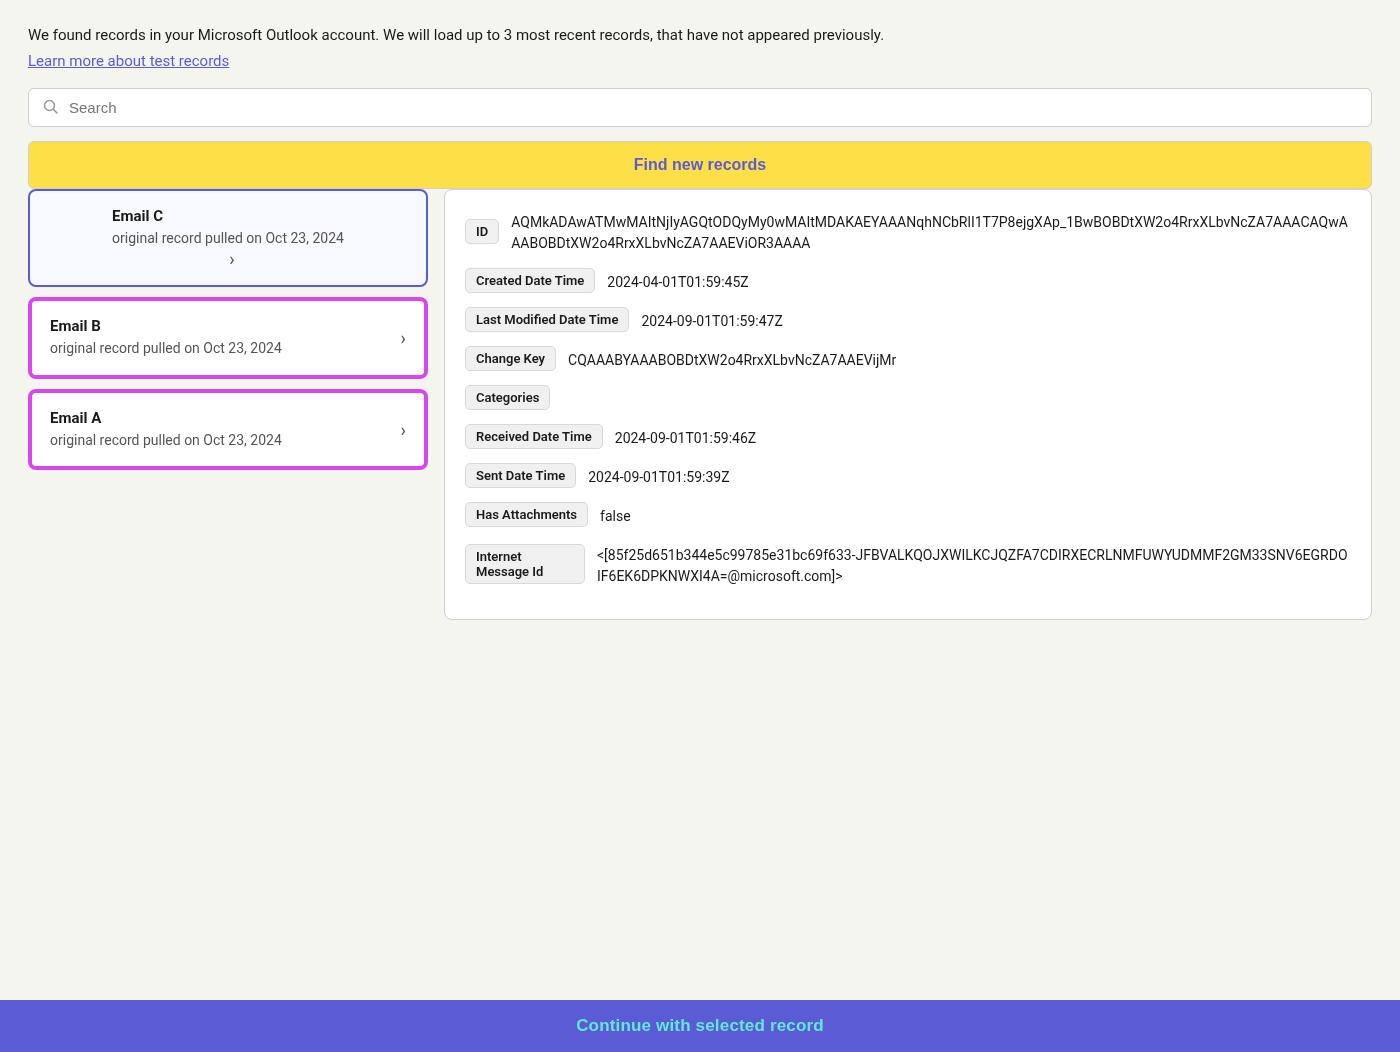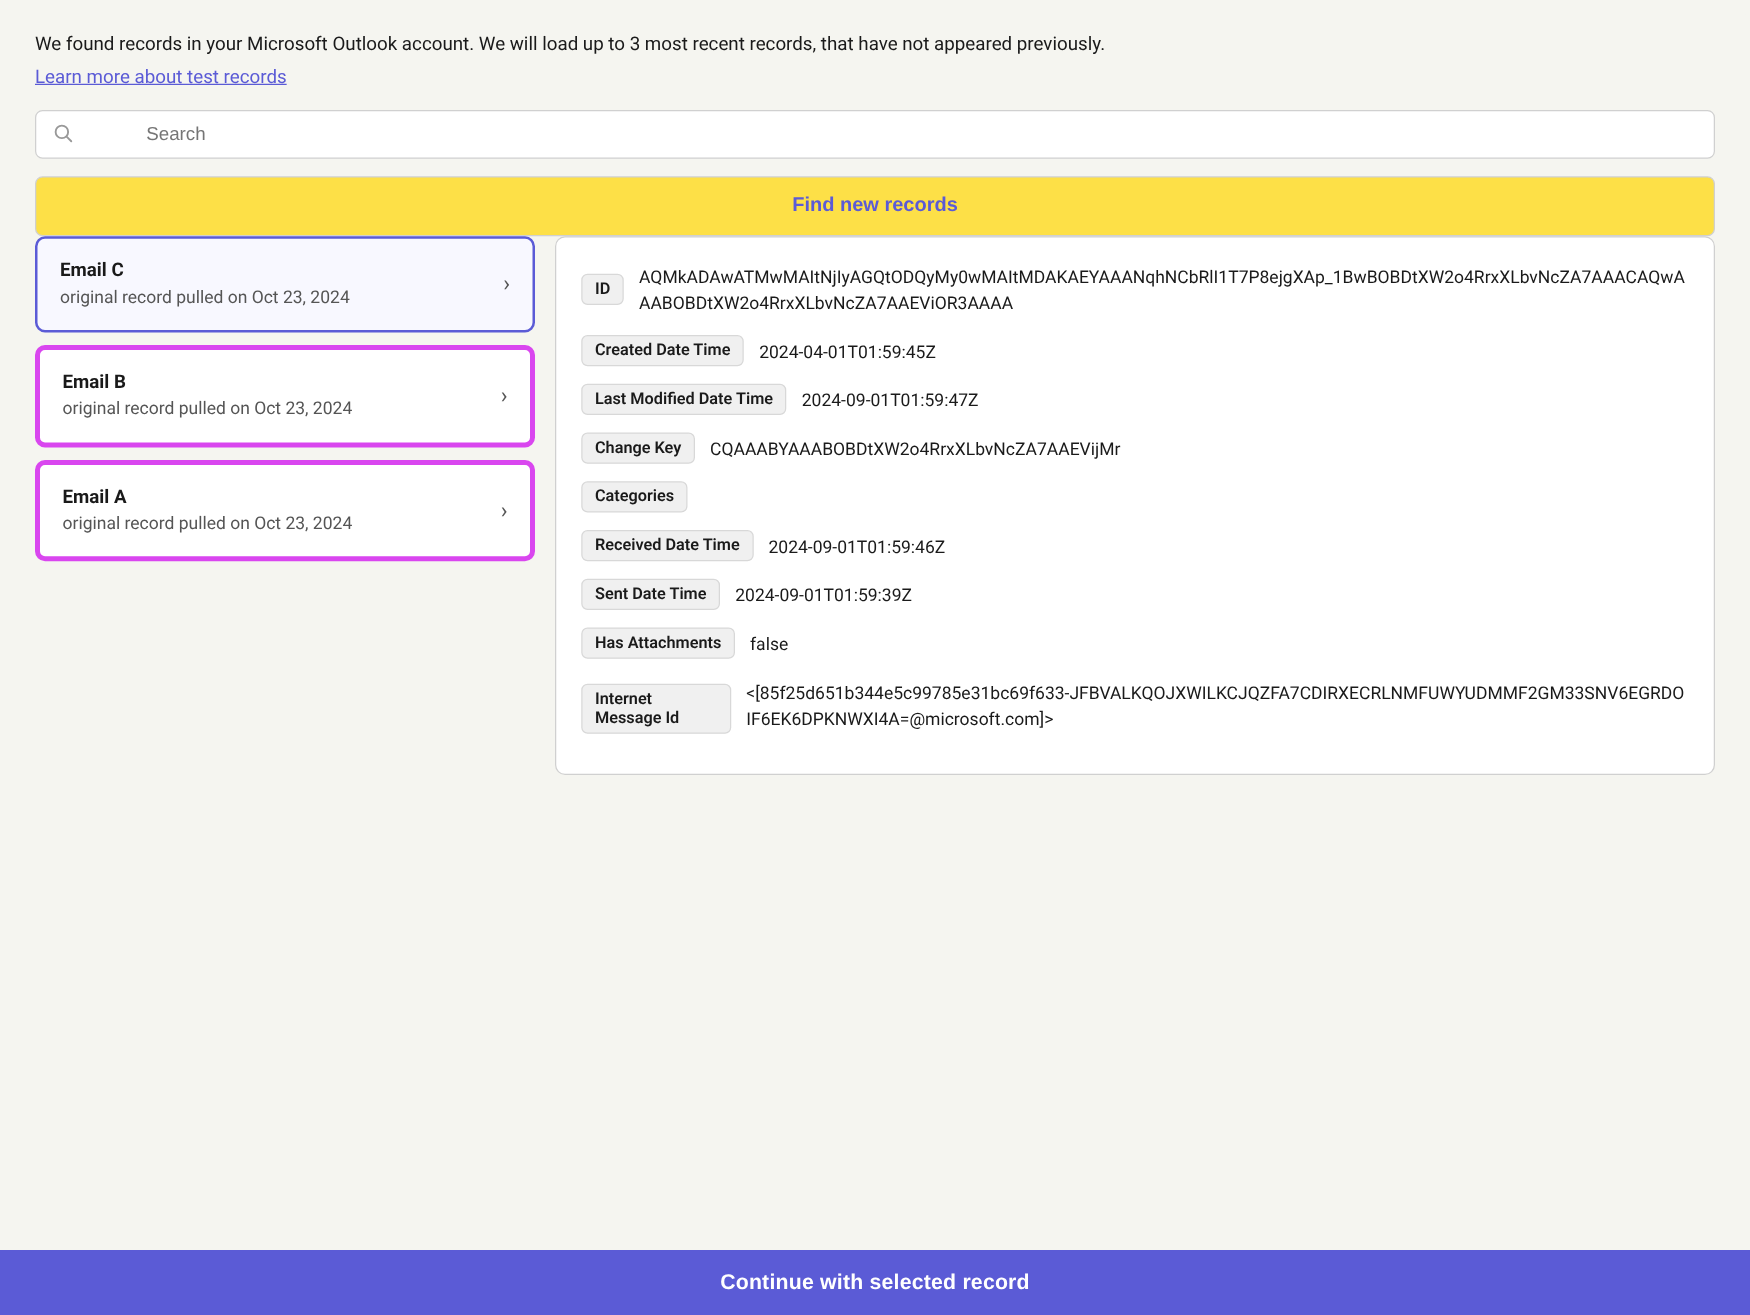--- a/index.html
+++ b/index.html
@@ -57,21 +57,20 @@
       align-items: center;
     }
 
     .search-input {
       border: none;
       outline: none;
       font-size: 15px;
       color: #999;
       background: transparent;
       width: 100%;
-      margin-left: 48px;
     }
 
     .find-records-btn {
       width: 100%;
       background: #fde047;
       border: 1px solid #d0d0d0;
       border-radius: 6px;
       padding: 14px;
       font-size: 16px;
       font-weight: 600;
@@ -100,20 +99,21 @@
       padding: 16px 18px;
       cursor: pointer;
       display: flex;
       align-items: center;
       justify-content: space-between;
     }
 
     .record-card.selected {
       border: 2px solid #5b5bd6;
       background: #f8f8ff;
+      flex-direction: column;
     }
 
     .record-card-content {
       flex: 1;
     }
 
     .record-title {
       font-size: 15px;
       font-weight: 700;
       color: #1a1a1a;
@@ -137,21 +137,21 @@
       background: #fff;
       border: 1px solid #d0d0d0;
       border-radius: 8px;
       padding: 18px 20px;
       overflow-y: auto;
       max-height: 680px;
     }
 
     .detail-row {
       display: flex;
-      align-items: flex-end;
+      align-items: center;
       margin-bottom: 14px;
       gap: 12px;
     }
 
     .detail-label {
       background: #f0f0f0;
       border: 1px solid #d8d8d8;
       border-radius: 5px;
       padding: 4px 10px;
       font-size: 13px;
@@ -185,21 +185,21 @@
       background: #5b5bd6;
       padding: 16px 28px;
       display: flex;
       align-items: center;
       justify-content: center;
     }
 
     .continue-btn {
       background: transparent;
       border: none;
-      color: #ffffff;
+      color: #5eead4;
       font-size: 17px;
       font-weight: 700;
       cursor: pointer;
       letter-spacing: 0.01em;
     }
   </style>
 </head>
 <body>
 
 <div class="main-container">

